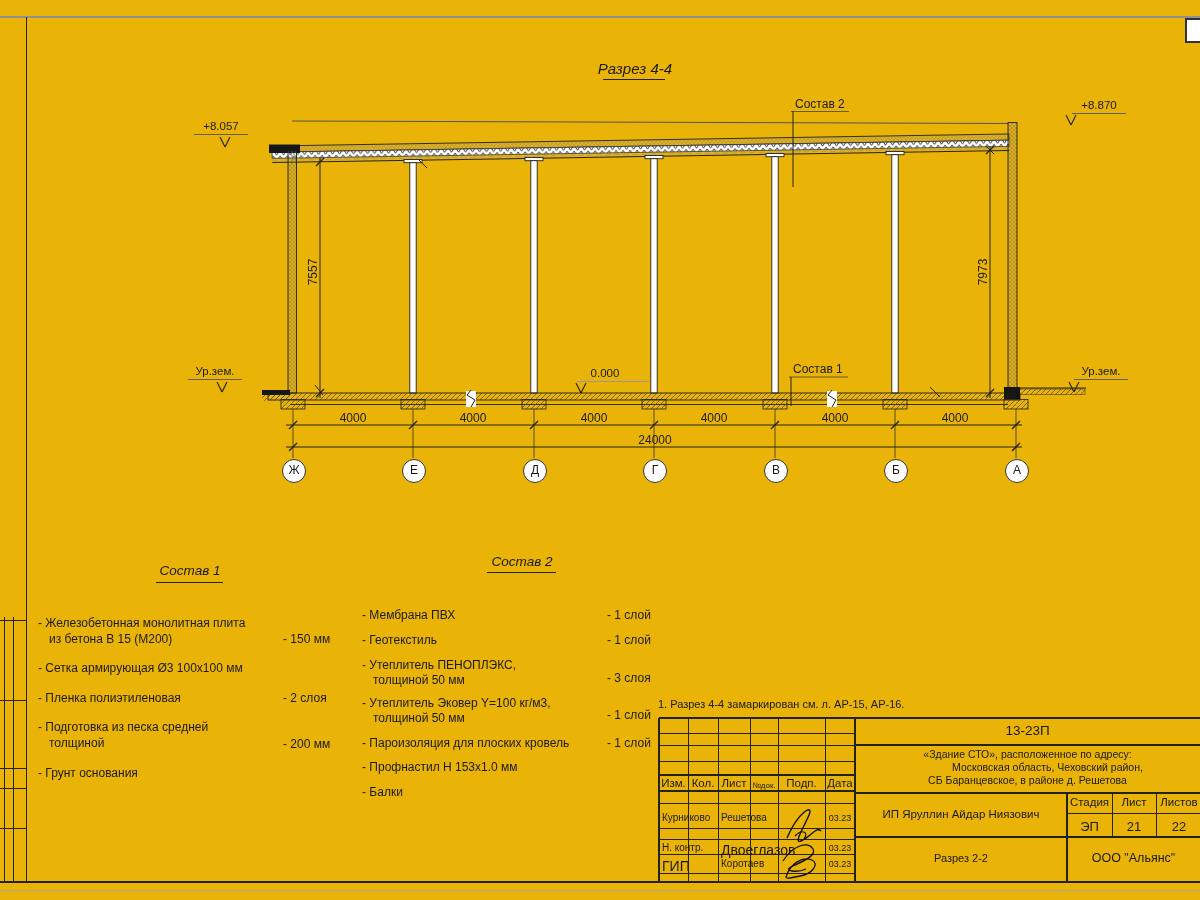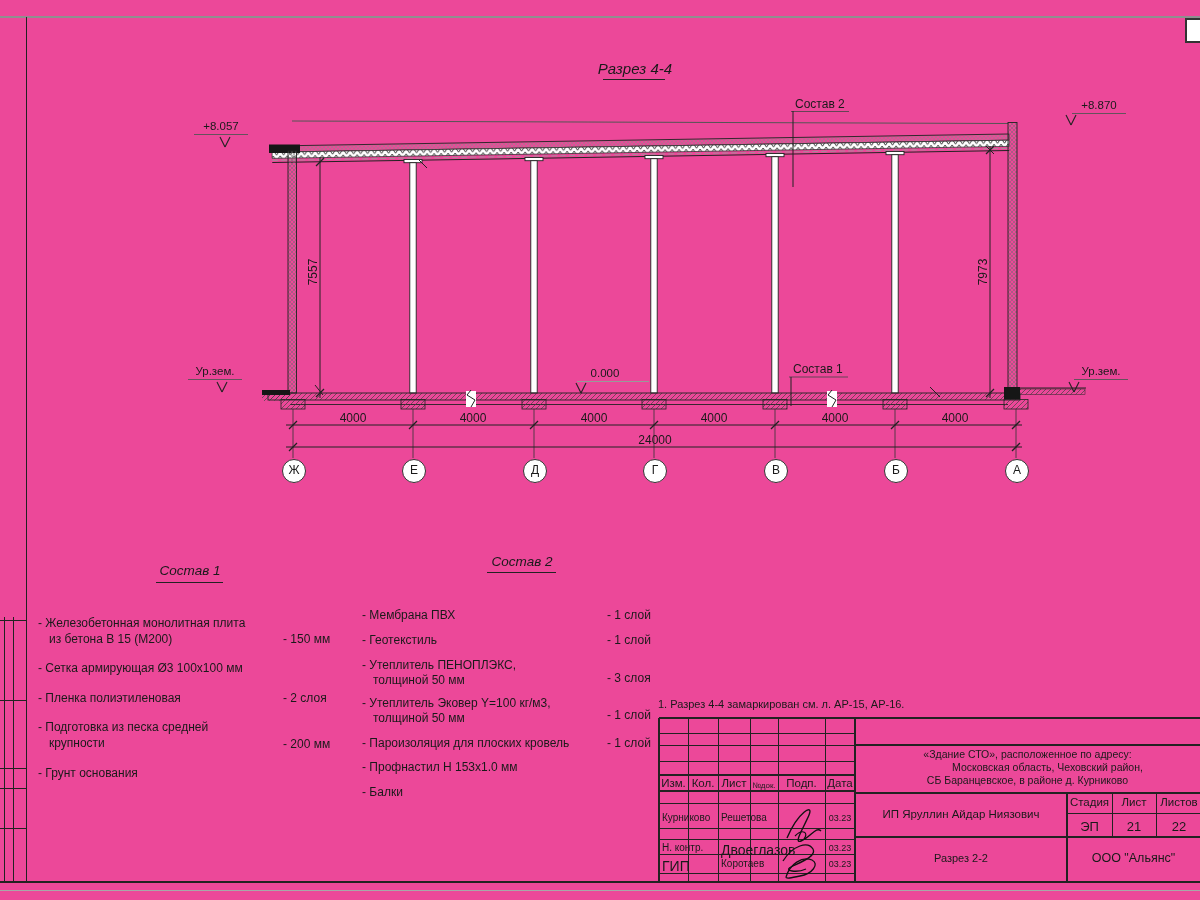--- a/index.html
+++ b/index.html
@@ -1,16 +1,16 @@
 <!DOCTYPE html>
 <html><head>
 <meta charset="utf-8">
 <style>
   html,body{margin:0;padding:0;background:#fff;}
-  #sheet{position:relative;width:1200px;height:900px;background:#ec4899;overflow:hidden;
+  #sheet{position:relative;width:1200px;height:900px;background:#eab308;overflow:hidden;
          font-family:"Liberation Sans",sans-serif;color:#1a1a1a;}
   svg{position:absolute;left:0;top:0;}
   .t{position:absolute;white-space:nowrap;color:#1a1a1a;}
   .c{text-align:center;}
   .it{font-style:italic;}
   .rot{transform:rotate(-90deg);transform-origin:50% 50%;}
   .axis{position:absolute;width:22px;height:22px;border:1.2px solid #333;border-radius:50%;
         background:#fff;text-align:center;line-height:21px;font-size:12px;}
   .li{font-size:12px;line-height:14px;}
 </style>
@@ -240,21 +240,21 @@
 <div class="t c it" style="left:150px;top:563px;width:80px;font-size:13.5px;">Состав 1</div>
 <div class="t c it" style="left:482px;top:554px;width:80px;font-size:13.5px;">Состав 2</div>
 
 <div class="t li" style="left:38px;top:616px;">- Железобетонная  монолитная плита</div>
 <div class="t li" style="left:49px;top:632px;">из бетона В 15 (М200)</div>
 <div class="t li" style="left:283px;top:632px;">- 150 мм</div>
 <div class="t li" style="left:38px;top:661px;">- Сетка армирующая Ø3 100х100 мм</div>
 <div class="t li" style="left:38px;top:691px;">- Пленка полиэтиленовая</div>
 <div class="t li" style="left:283px;top:691px;">-  2 слоя</div>
 <div class="t li" style="left:38px;top:720px;">- Подготовка из песка средней</div>
-<div class="t li" style="left:49px;top:736px;">крупности</div>
+<div class="t li" style="left:49px;top:736px;">толщиной</div>
 <div class="t li" style="left:283px;top:737px;">- 200 мм</div>
 <div class="t li" style="left:38px;top:766px;">- Грунт основания</div>
 
 <div class="t li" style="left:362px;top:608px;">- Мембрана ПВХ</div>
 <div class="t li" style="left:607px;top:608px;">- 1 слой</div>
 <div class="t li" style="left:362px;top:633px;">- Геотекстиль</div>
 <div class="t li" style="left:607px;top:633px;">- 1 слой</div>
 <div class="t li" style="left:362px;top:658px;">- Утеплитель ПЕНОПЛЭКС,</div>
 <div class="t li" style="left:373px;top:673px;">толщиной 50 мм</div>
 <div class="t li" style="left:607px;top:671px;">- 3 слоя</div>
@@ -278,23 +278,24 @@
 <div class="t" style="left:662px;top:812px;font-size:10px;">Курниково</div>
 <div class="t" style="left:721px;top:812px;font-size:10px;">Решетова</div>
 <div class="t c" style="left:825px;top:813px;width:30px;font-size:9px;">03.23</div>
 <div class="t" style="left:662px;top:842px;font-size:10px;">Н. контр.</div>
 <div class="t" style="left:721px;top:842px;font-size:14px;">Двоеглазов</div>
 <div class="t c" style="left:825px;top:843px;width:30px;font-size:9px;">03.23</div>
 <div class="t" style="left:662px;top:858px;font-size:14px;">ГИП</div>
 <div class="t" style="left:721px;top:858px;font-size:10px;">Коротаев</div>
 <div class="t c" style="left:825px;top:859px;width:30px;font-size:9px;">03.23</div>
 
+<div class="t c" style="left:855px;top:723px;width:345px;font-size:13.5px;">13-23П</div>
 <div class="t c" style="left:855px;top:748px;width:345px;font-size:10.5px;">«Здание СТО», расположенное по адресу:</div>
 <div class="t c" style="left:855px;top:761px;width:345px;font-size:10.5px;padding-left:20px;">Московская область, Чеховский район,</div>
-<div class="t c" style="left:855px;top:774px;width:345px;font-size:10.5px;">СБ Баранцевское, в районе д. Курниково</div>
+<div class="t c" style="left:855px;top:774px;width:345px;font-size:10.5px;">СБ Баранцевское, в районе д. Решетова</div>
 <div class="t c" style="left:855px;top:808px;width:212px;font-size:11.5px;">ИП Яруллин Айдар Ниязович</div>
 <div class="t c" style="left:1067px;top:796px;width:45px;font-size:11.5px;">Стадия</div>
 <div class="t c" style="left:1112px;top:796px;width:44px;font-size:11.5px;">Лист</div>
 <div class="t c" style="left:1156px;top:796px;width:46px;font-size:11.5px;">Листов</div>
 <div class="t c" style="left:1067px;top:819px;width:45px;font-size:13px;">ЭП</div>
 <div class="t c" style="left:1112px;top:819px;width:44px;font-size:13px;">21</div>
 <div class="t c" style="left:1156px;top:819px;width:46px;font-size:13px;">22</div>
 <div class="t c" style="left:855px;top:852px;width:212px;font-size:11px;">Разрез 2-2</div>
 <div class="t c" style="left:1067px;top:851px;width:133px;font-size:12.5px;">ООО "Альянс"</div>
 

